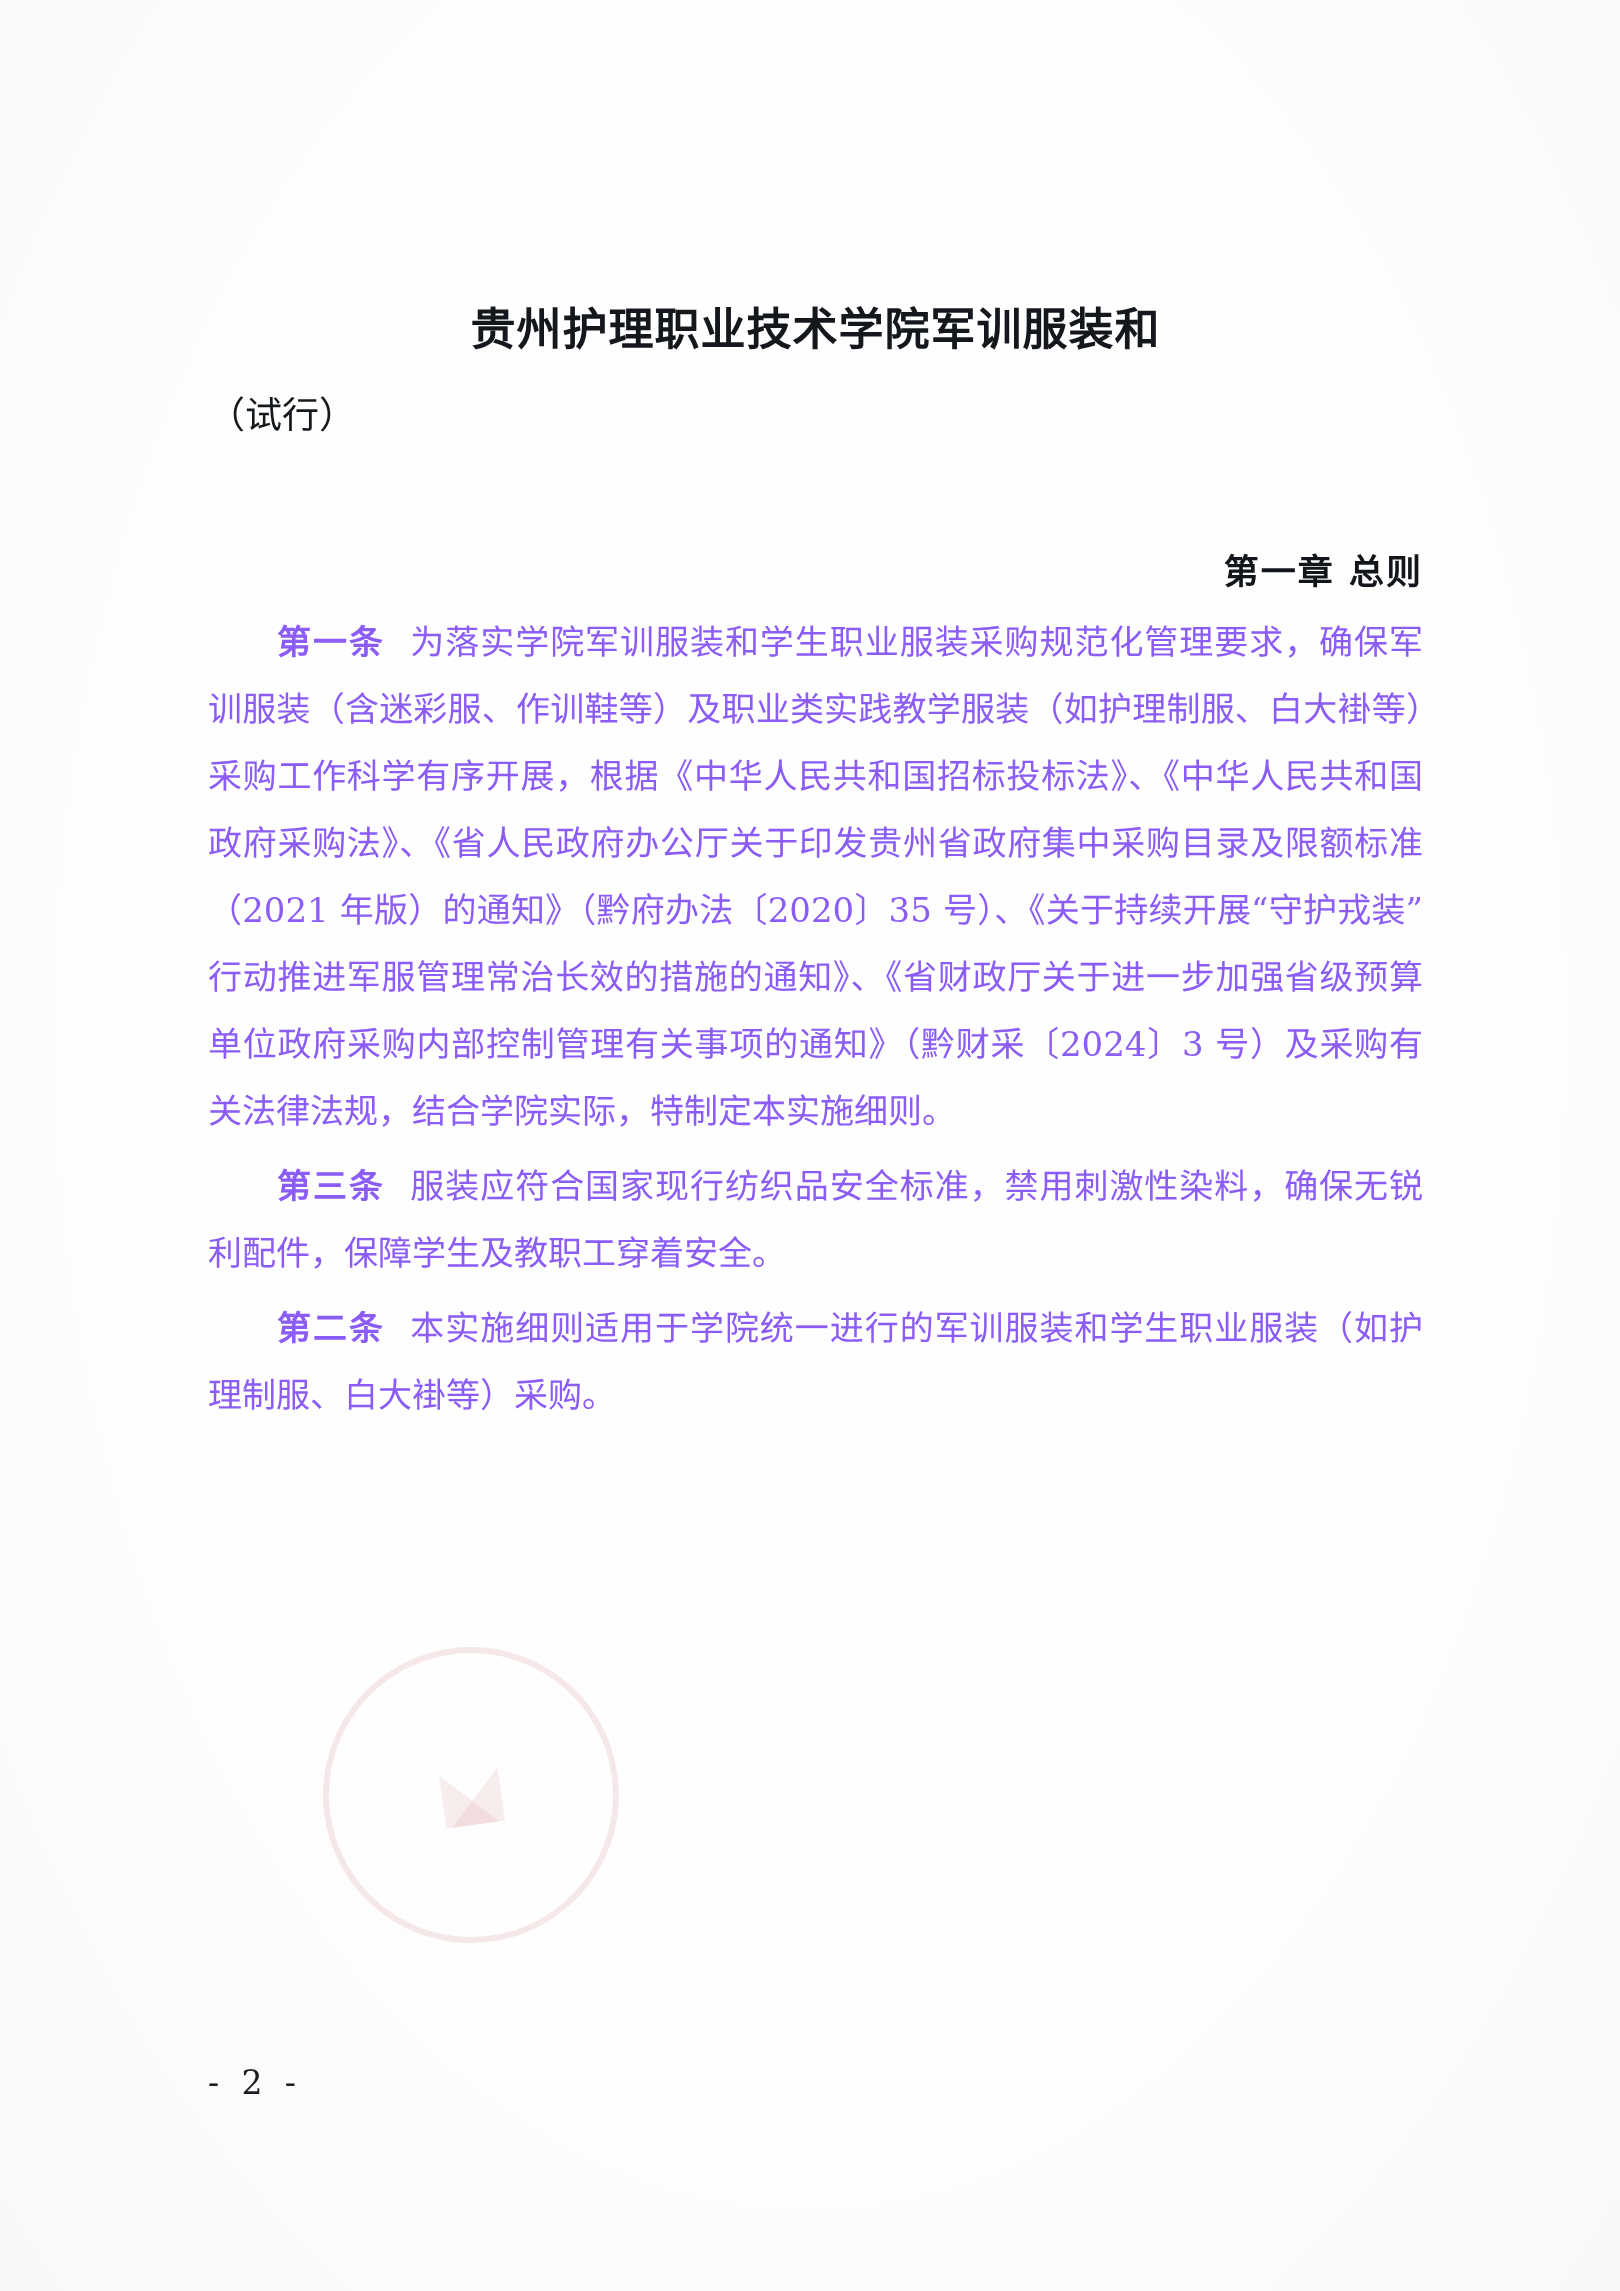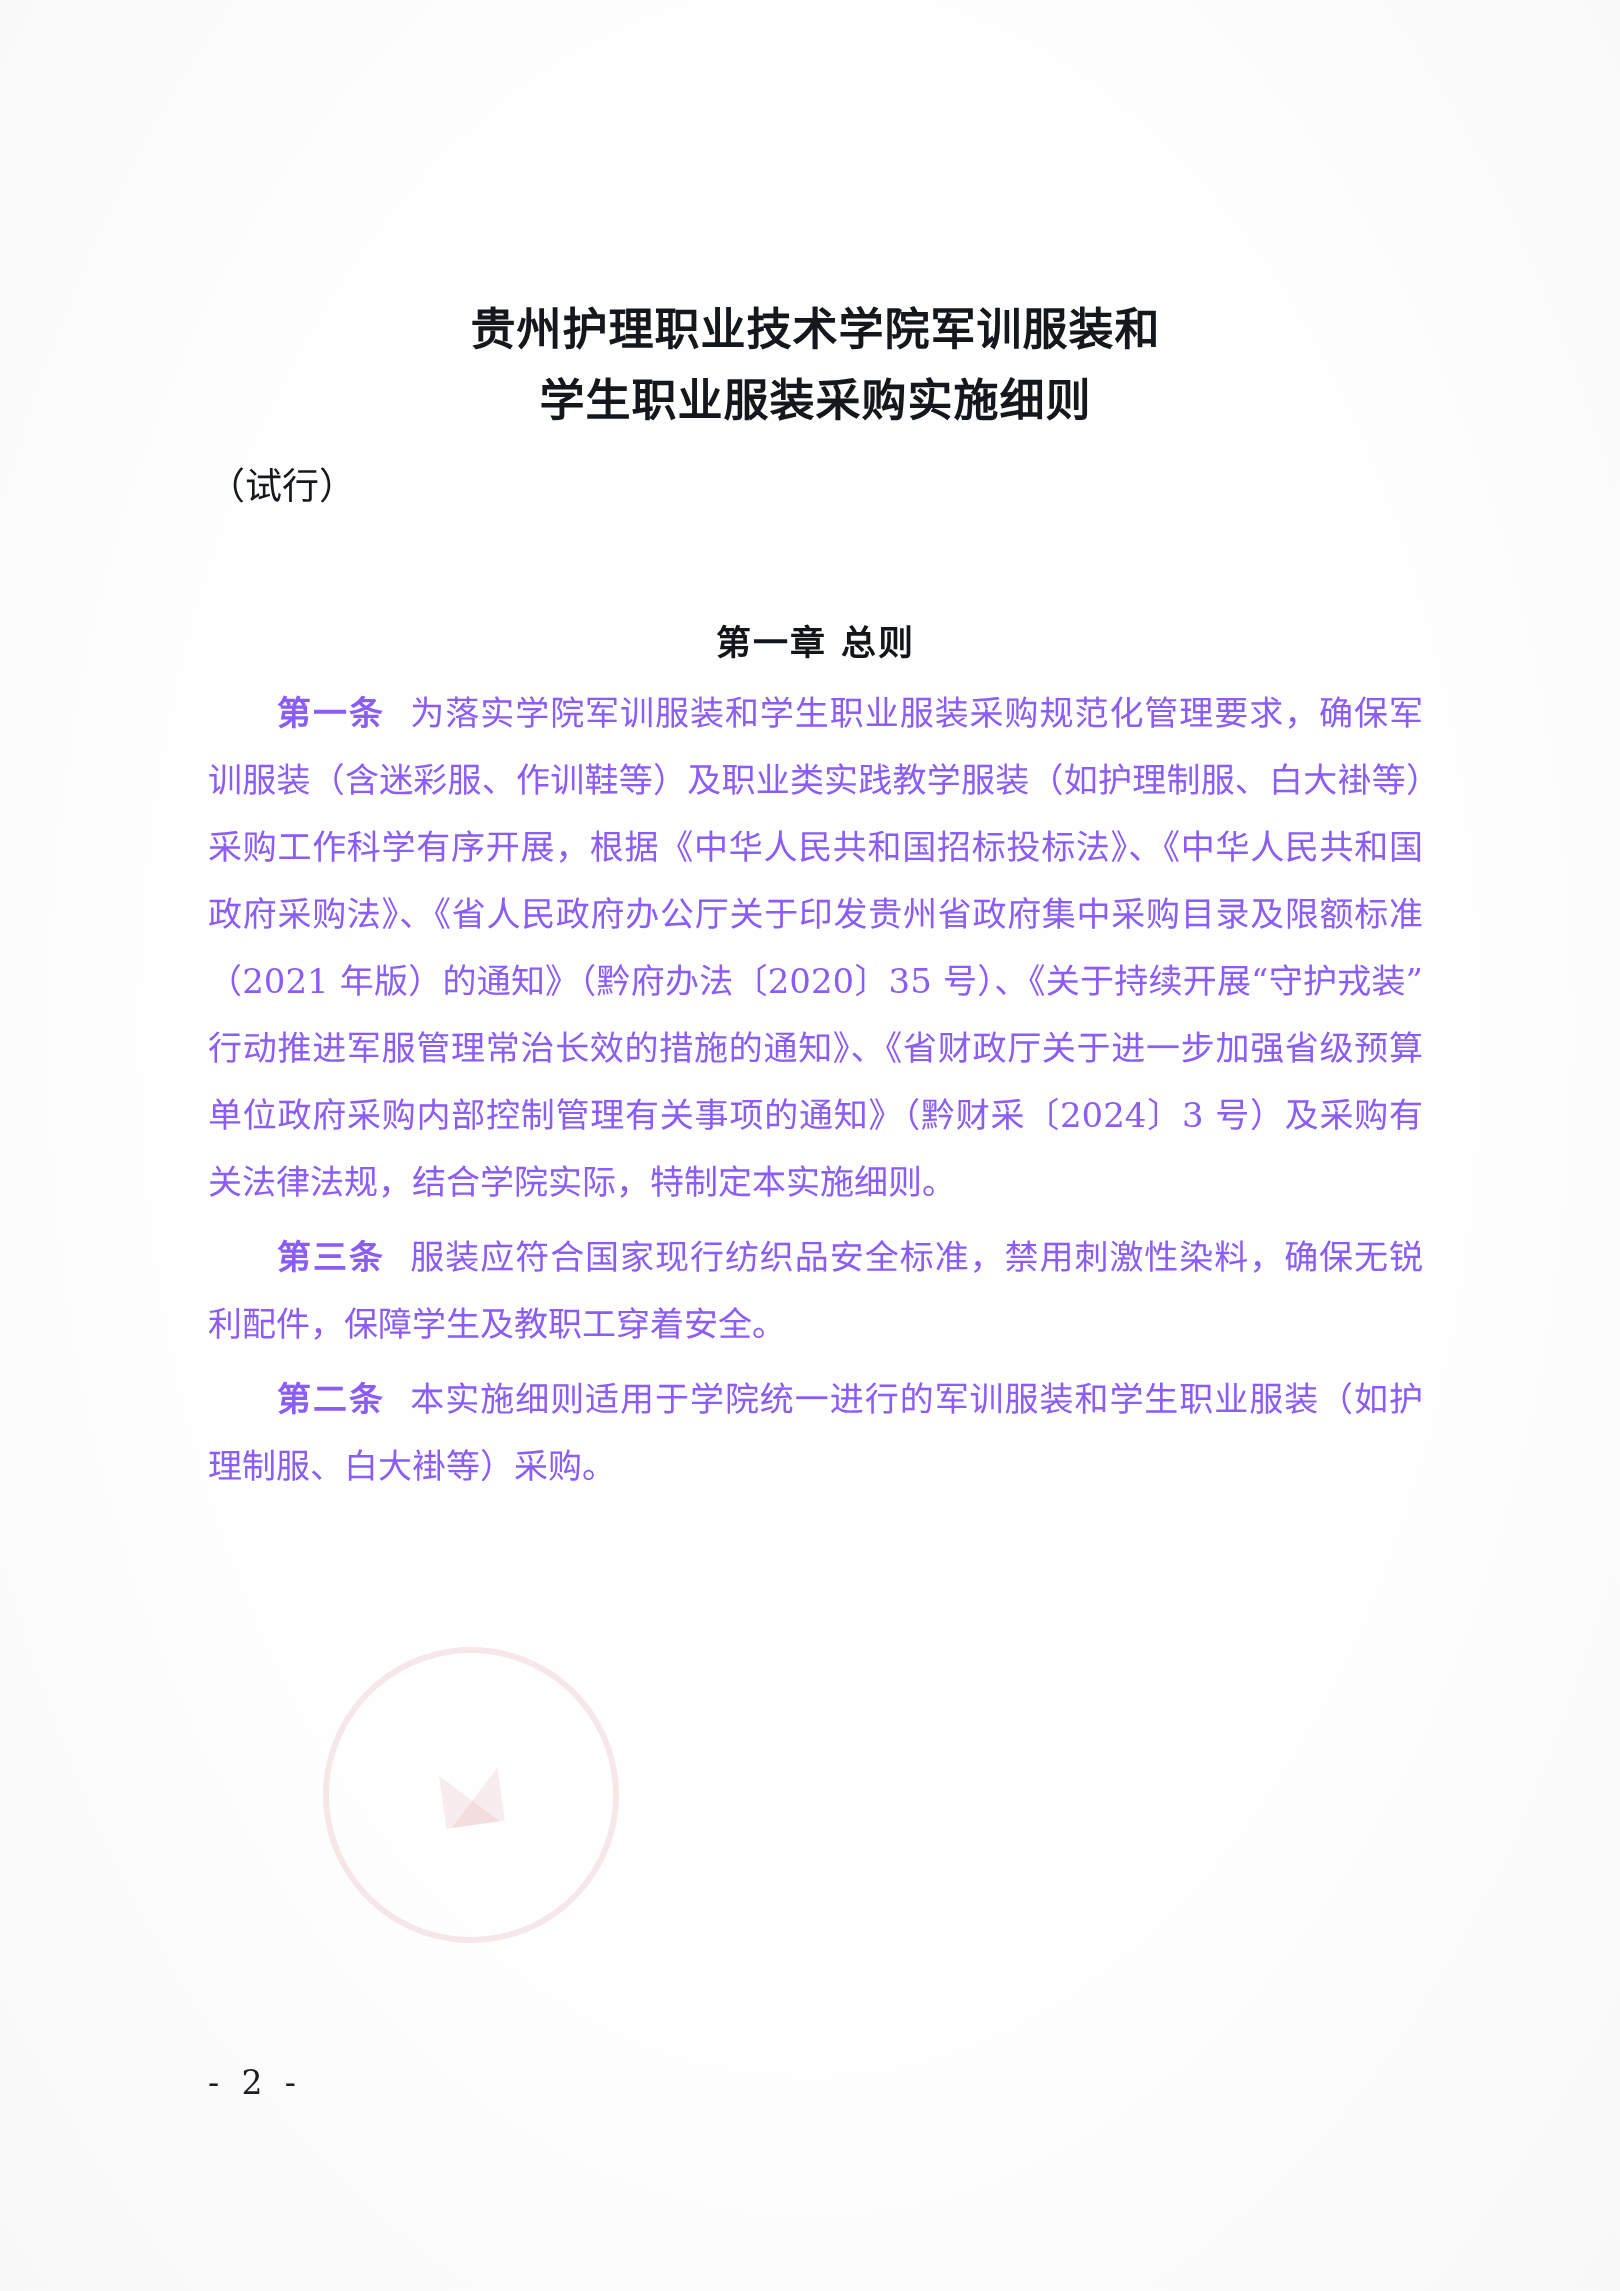--- a/index.html
+++ b/index.html
@@ -49,21 +49,21 @@
   }
   .doc-subtitle {
     font-size: 37px;
     line-height: 74px;
     color: #15191d;
     margin: 0;
     padding-top: 13.7px;
     font-family: "DejaVu Serif", "Liberation Serif", serif;
   }
   .chapter-heading {
-    text-align: center;
+    text-align: right;
     font-weight: bold;
     font-size: 35px;
     line-height: 57px;
     color: #12161a;
     margin: 0;
     letter-spacing: 2px;
   }
   .chapter-1 { padding-top: 90px; }
   .chapter-2 { padding-top: 25.5px; }
   .para {
@@ -125,21 +125,20 @@
 <body>
 
 <div class="page">
   <div class="paper-texture"></div>
   <div class="seal-ghost"></div>
 
   <div class="content">
 
     <h1 class="doc-title">
       <span class="line1">贵州护理职业技术学院军训服装和</span>
-      <span class="line2">学生职业服装采购实施细则</span>
     </h1>
 
     <div class="doc-subtitle">（试行）</div>
 
     <h2 class="chapter-heading chapter-1">第一章  总则</h2>
 
     <p class="para para-1">
       <span class="art-label">第一条</span><span>为落实学院军训服装和学生职业服装采购规范化管理要求，确保军训服装（含迷彩服、作训鞋等）及职业类实践教学服装（如护理制服、白大褂等）采购工作科学有序开展，根据《中华人民共和国招标投标法》、《中华人民共和国政府采购法》、《省人民政府办公厅关于印发贵州省政府集中采购目录及限额标准（2021 年版）的通知》（黔府办法〔2020〕35 号）、《关于持续开展“守护戎装”行动推进军服管理常治长效的措施的通知》、《省财政厅关于进一步加强省级预算单位政府采购内部控制管理有关事项的通知》（黔财采〔2024〕3 号）及采购有关法律法规，结合学院实际，特制定本实施细则。</span>
     </p>
 

